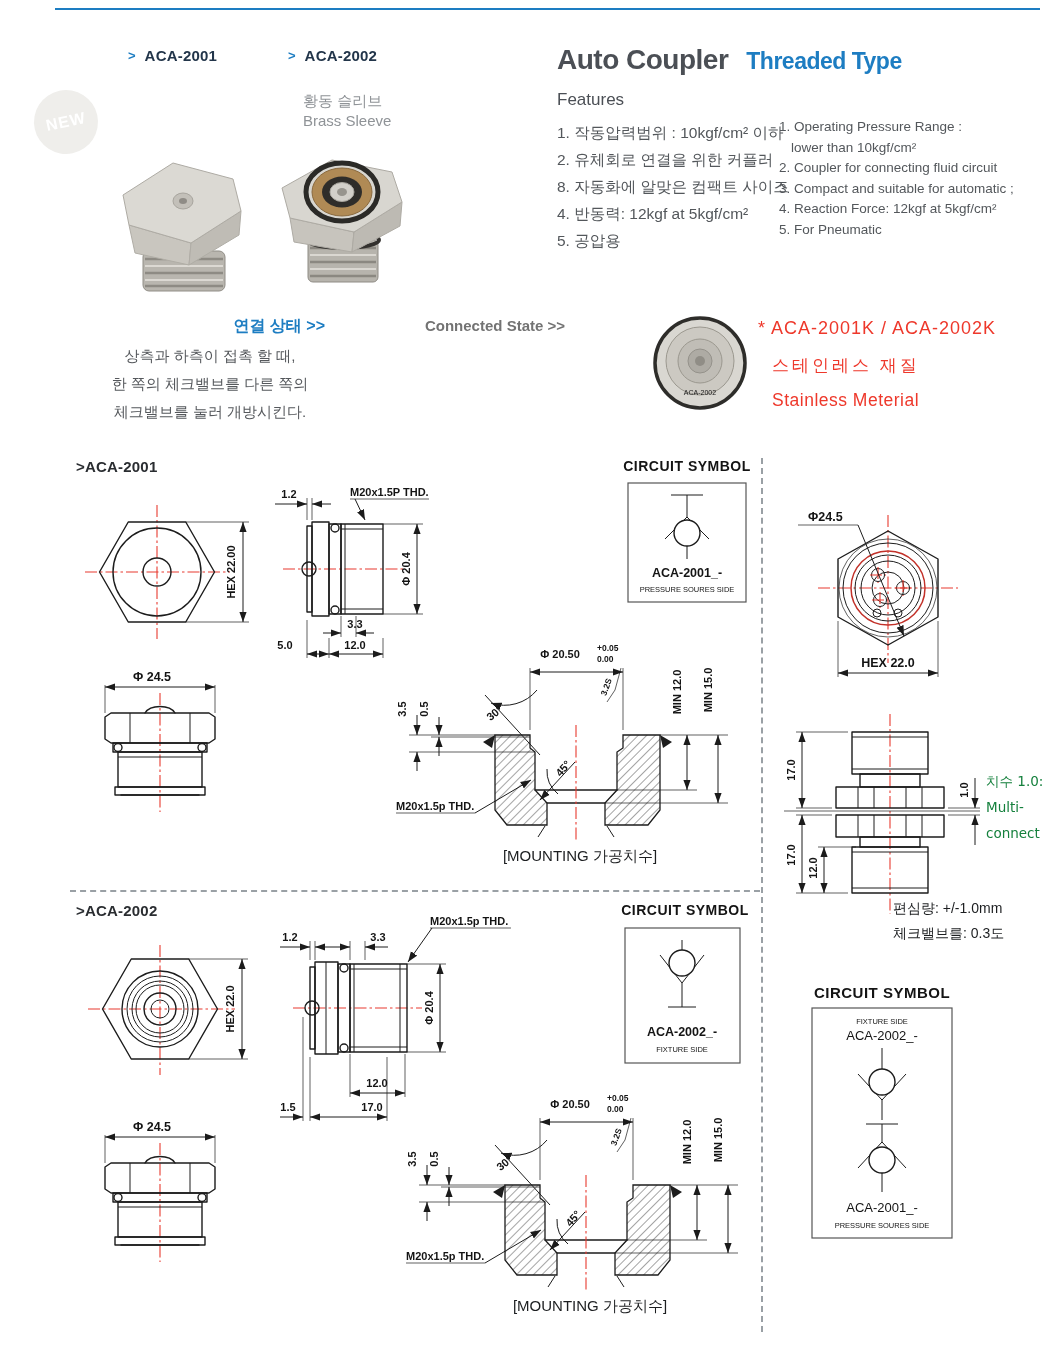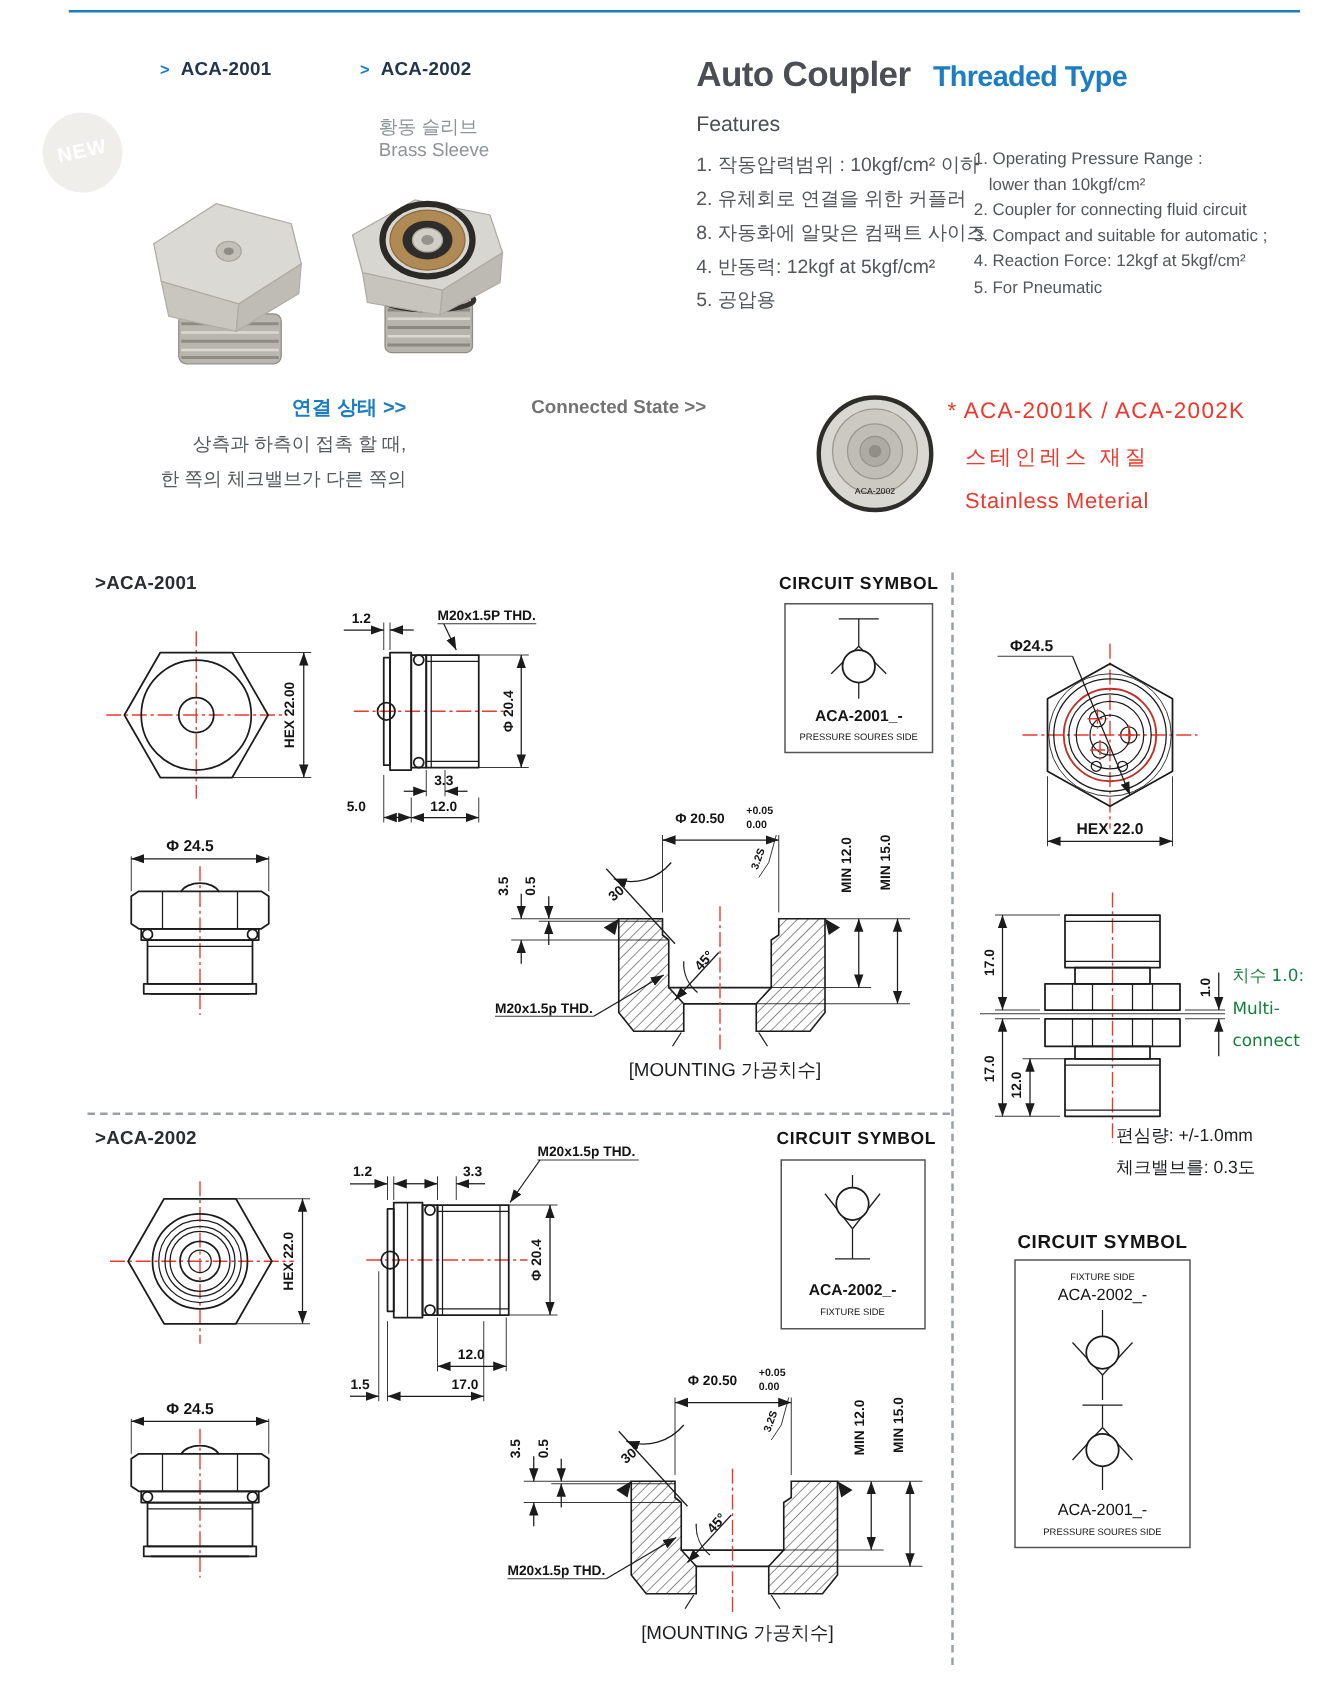--- a/index.html
+++ b/index.html
@@ -22,21 +22,21 @@
   .title{font-size:28px;font-weight:bold;color:#4b4f55;letter-spacing:-0.5px}
   .subtitle{font-size:23px;font-weight:bold;color:#1d7dc2;letter-spacing:-0.5px}
   .features-h{position:absolute;left:557px;top:90px;font-size:17px;font-weight:normal;color:#4b4f55}
   .feat-ko{position:absolute;left:557px;top:119px;font-size:15.5px;color:#53575b;line-height:27px;white-space:nowrap}
   .feat-en{position:absolute;left:779px;top:117px;font-size:13.5px;color:#53575b;line-height:20.5px;white-space:nowrap}
   .feat-en .indent{padding-left:12px}
 
   
   .ko-head{position:absolute;left:155px;top:316px;width:170px;text-align:right;
            color:#1d7dc2;font-size:16px;font-weight:bold}
-  .ko-body{position:absolute;left:95px;top:342px;width:230px;text-align:right;
+  .ko-body{position:absolute;left:95px;top:342px;width:230px;text-align:center;
            font-size:15px;color:#55585c;line-height:28px}
   .en-head{position:absolute;left:395px;top:317px;width:170px;text-align:right;
            color:#737373;font-size:15px;font-weight:bold}
   .en-body{position:absolute;left:355px;top:343px;width:210px;text-align:right;
            font-size:14px;color:#55585c;line-height:26px}
   .red1{position:absolute;left:758px;top:318px;color:#ee382b;font-size:18px;letter-spacing:1px}
   .red2{position:absolute;left:772px;top:354px;color:#ee382b;font-size:17px;letter-spacing:3px}
   .red3{position:absolute;left:772px;top:390px;color:#ee382b;font-size:17.5px;letter-spacing:0.5px}
 
   
@@ -146,21 +146,22 @@
     <div class="indent">lower than 10kgf/cm²</div>
     <div>2. Coupler for connecting fluid circuit</div>
     <div>3. Compact and suitable for automatic  ;</div>
     <div>4. Reaction Force: 12kgf at 5kgf/cm²</div>
     <div>5. For Pneumatic</div>
   </div>
 
   <div class="ko-head">연결 상태 &gt;&gt;</div>
   <div class="ko-body">
     <div>상측과 하측이 접촉 할 때,</div>
-    <div>한 쪽의 체크밸브가 다른 쪽의</div>
+    <div>한 쪽의 체크밸브를 다른 쪽의</div>
+    <div>체크밸브를 눌러 개방시킨다.</div>
   </div>
   <div class="en-head">Connected State &gt;&gt;</div>
 
   <svg style="left:652px;top:315px" width="96" height="96" viewBox="0 0 96 96">
     <g>
       <circle cx="48" cy="48" r="45" fill="#d9d7d1" stroke="#2e2d2a" stroke-width="3.5"></circle>
       <circle cx="48" cy="46" r="34" fill="#ccc9c2" stroke="#9b988f"></circle>
       <circle cx="48" cy="46" r="22" fill="#c0bdb6" stroke="#9b988f"></circle>
       <circle cx="48" cy="46" r="12" fill="#aeaba4" stroke="#95928b"></circle>
       <circle cx="48" cy="46" r="5" fill="#908d86"></circle>

